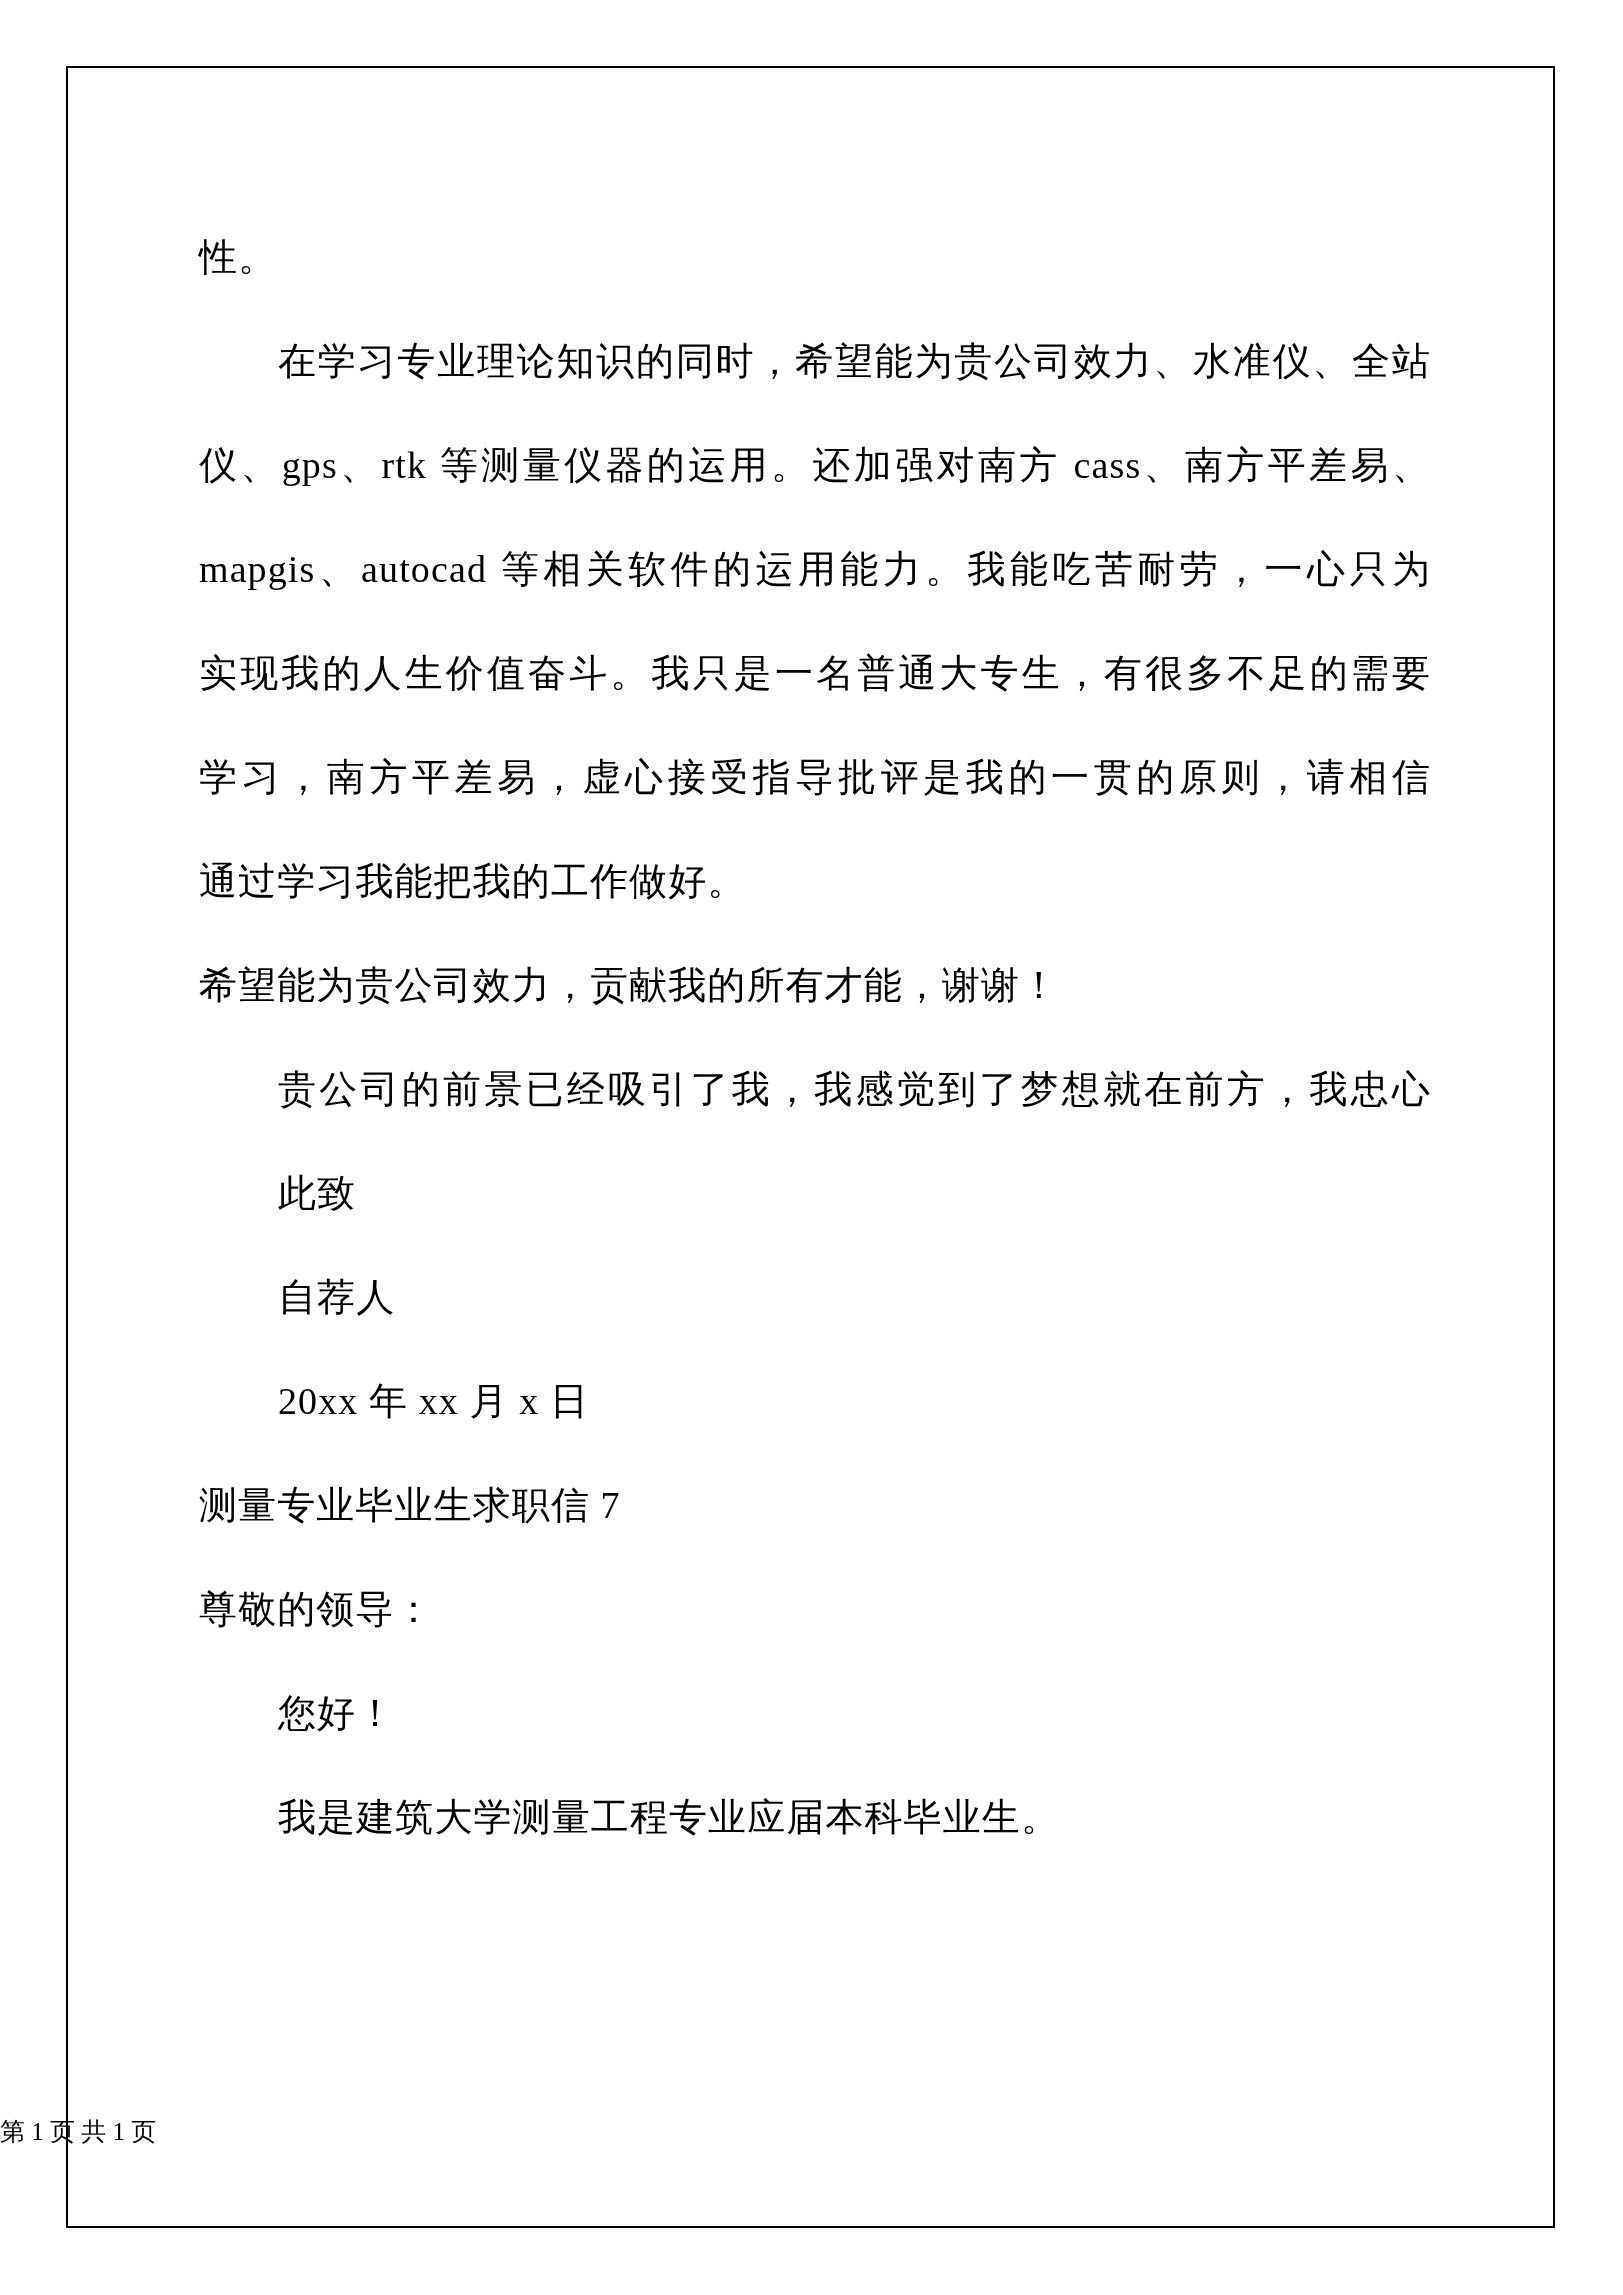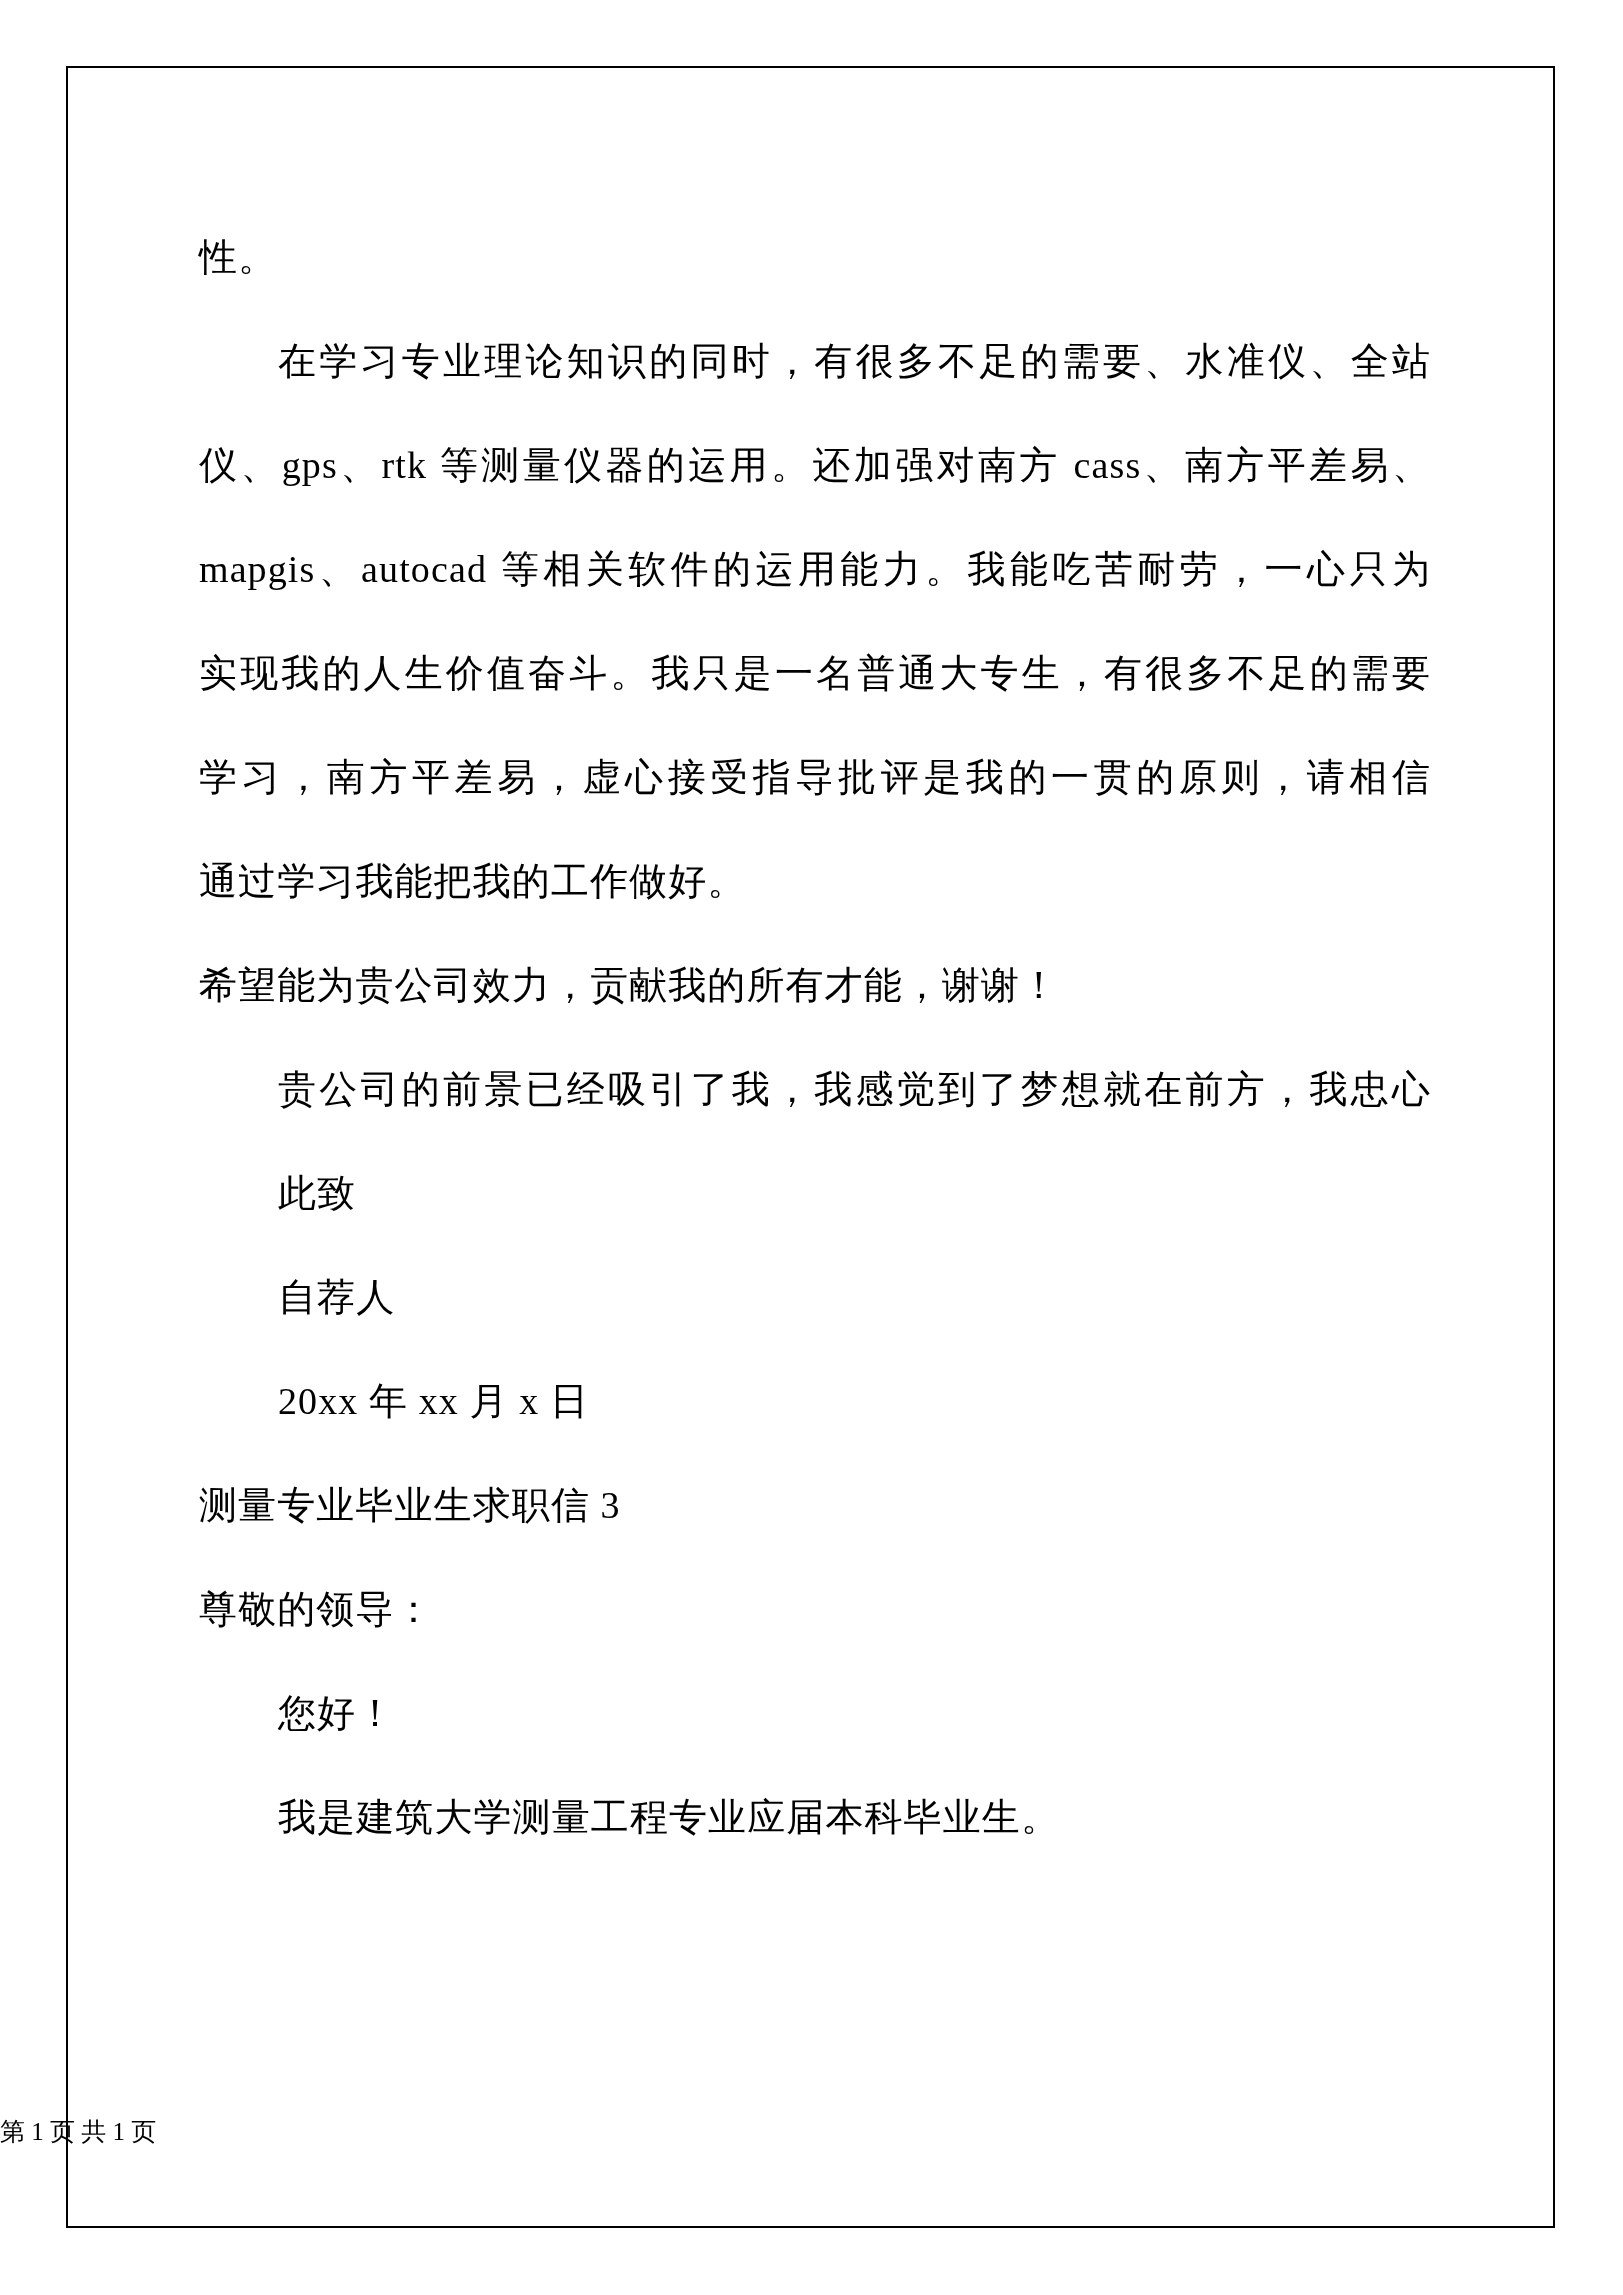--- a/index.html
+++ b/index.html
@@ -56,31 +56,31 @@
     line-height: 34px;
   }
 </style>
 </head>
 <body>
 
 <div class="page-border"></div>
 
 <div class="content">
   <div class="line">性。</div>
-  <div class="line indent justify">在学习专业理论知识的同时，有很多不足的需要、水准仪、全站</div>
+  <div class="line indent justify">在学习专业理论知识的同时，希望能为贵公司效力、水准仪、全站</div>
   <div class="line justify">仪、gps、rtk 等测量仪器的运用。还加强对南方 cass、南方平差易、</div>
   <div class="line justify">mapgis、autocad 等相关软件的运用能力。我能吃苦耐劳，一心只为</div>
   <div class="line justify">实现我的人生价值奋斗。我只是一名普通大专生，有很多不足的需要</div>
   <div class="line justify">学习，南方平差易，虚心接受指导批评是我的一贯的原则，请相信</div>
   <div class="line">通过学习我能把我的工作做好。</div>
   <div class="line">希望能为贵公司效力，贡献我的所有才能，谢谢！</div>
   <div class="line indent justify">贵公司的前景已经吸引了我，我感觉到了梦想就在前方，我忠心</div>
   <div class="line indent">此致</div>
   <div class="line indent">自荐人</div>
   <div class="line indent">20xx 年 xx 月 x 日</div>
-  <div class="line">测量专业毕业生求职信 3</div>
+  <div class="line">测量专业毕业生求职信 7</div>
   <div class="line">尊敬的领导：</div>
   <div class="line indent">您好！</div>
   <div class="line indent">我是建筑大学测量工程专业应届本科毕业生。</div>
 </div>
 
 <div class="footer">第 1 页  共 1 页</div>
 
 
 </body></html>

